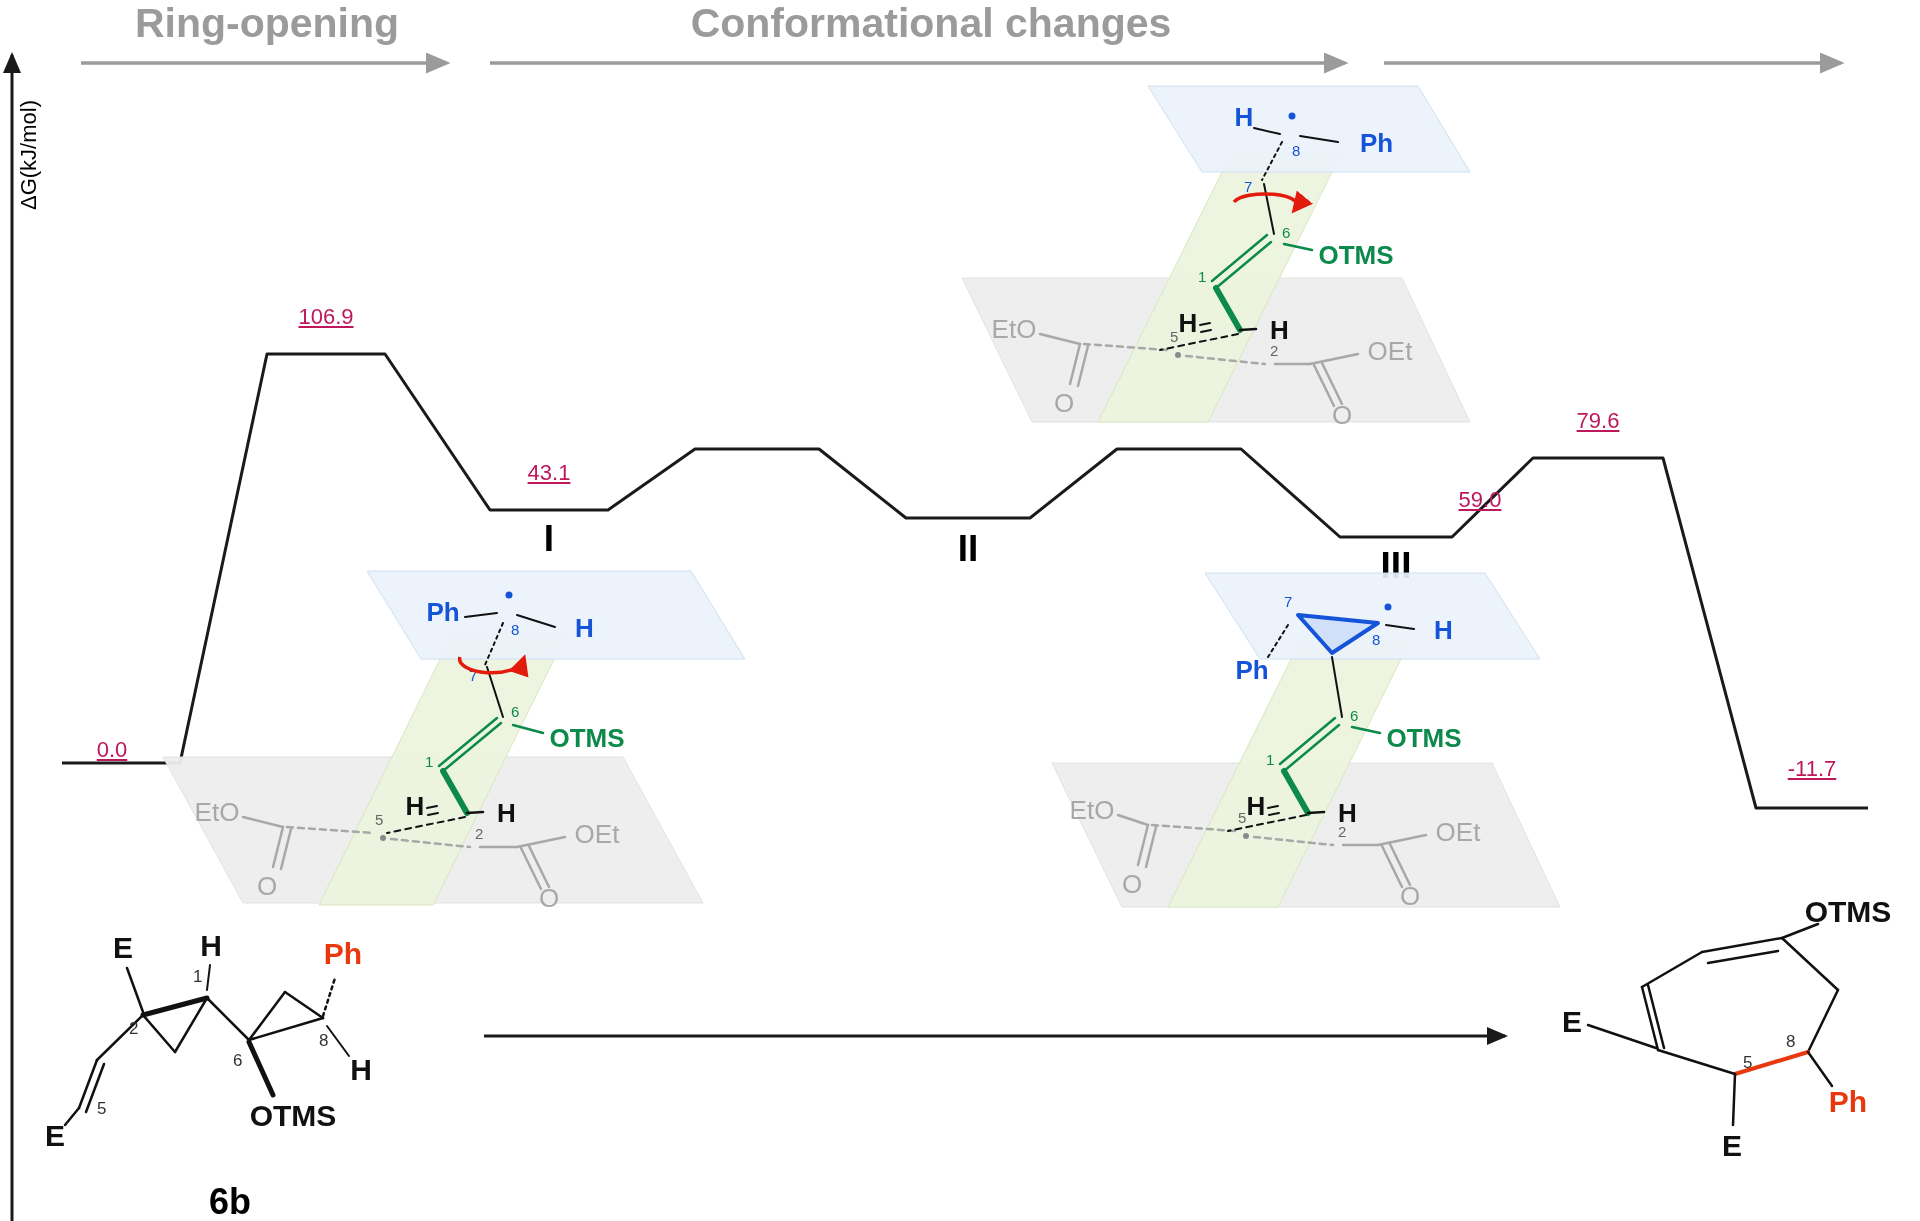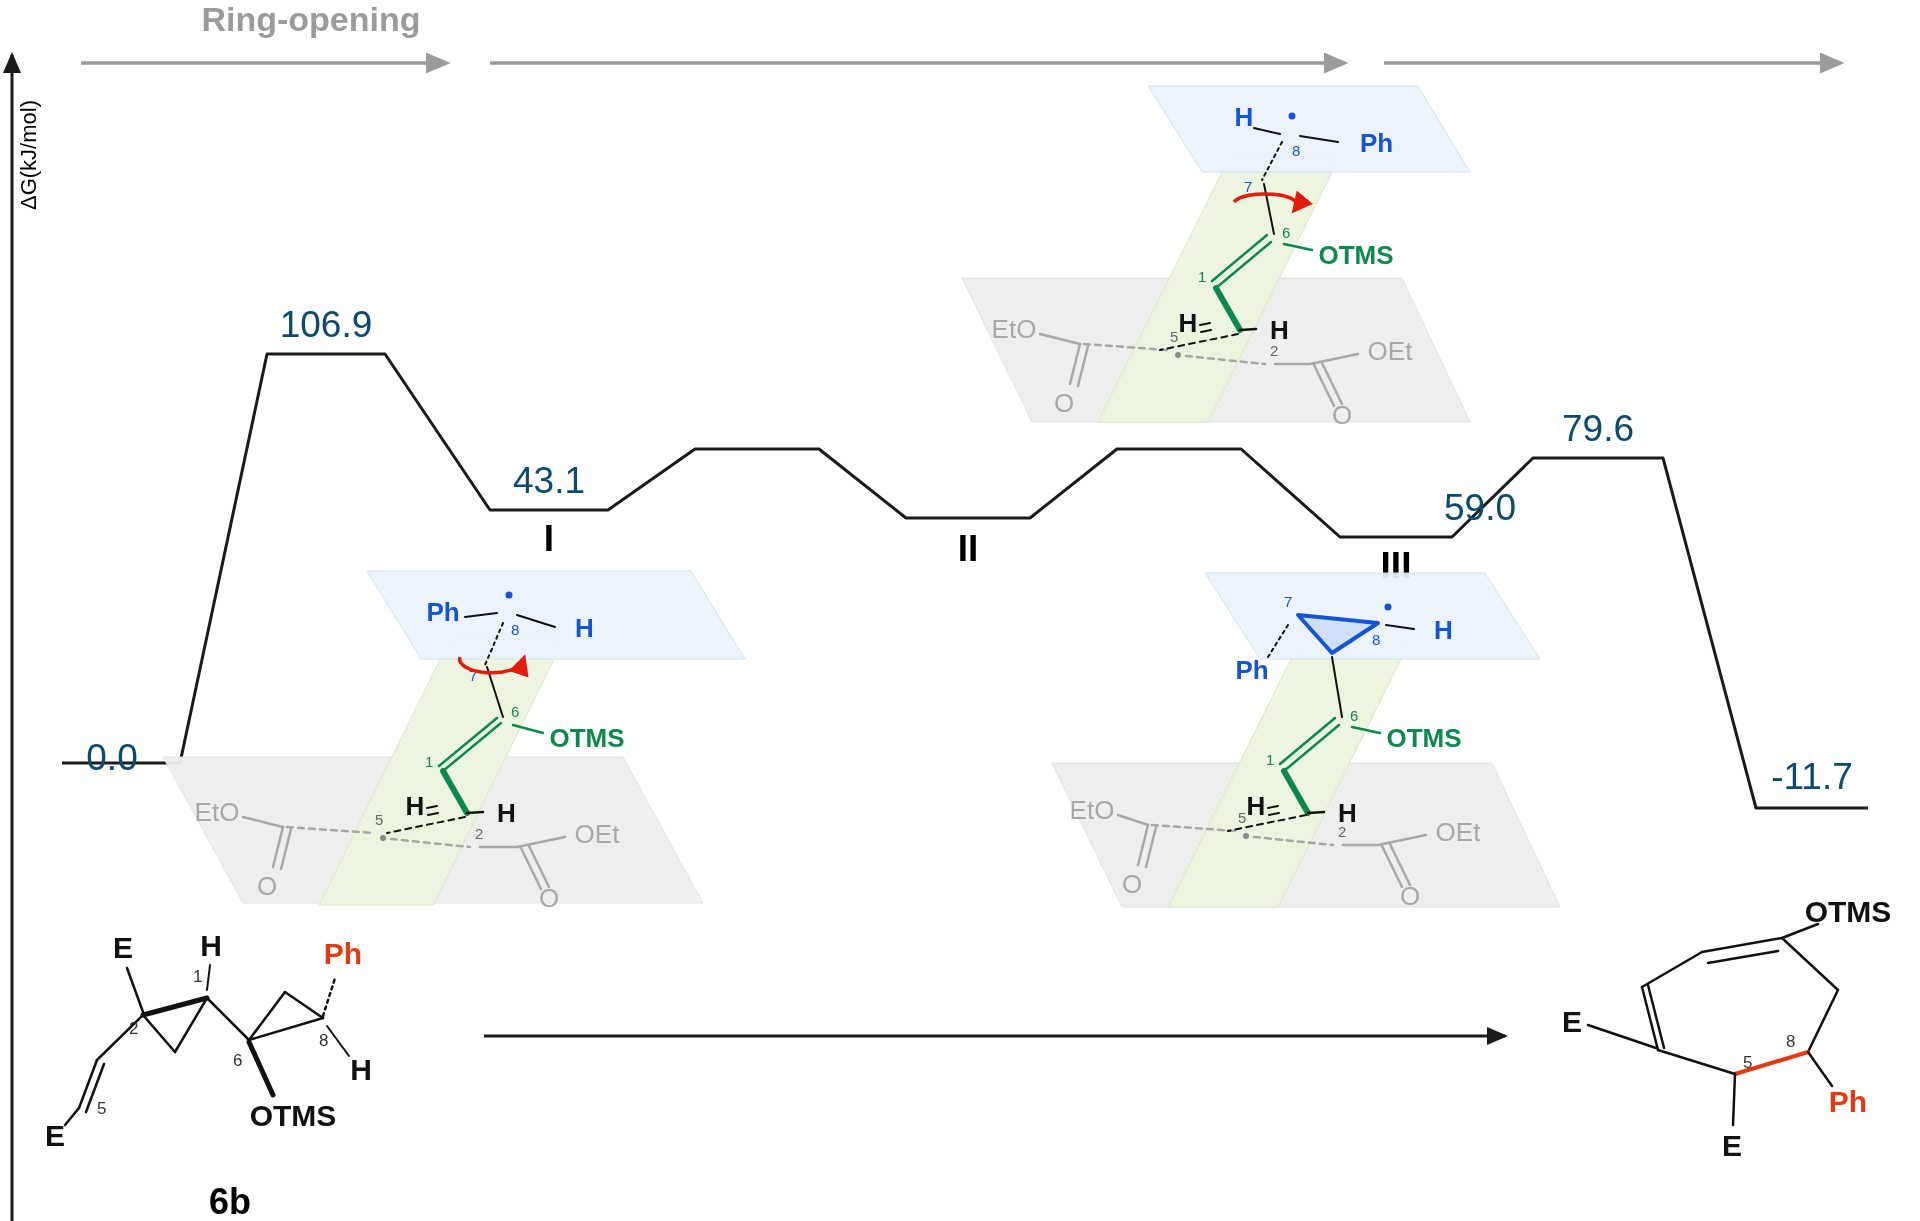--- a/index.html
+++ b/index.html
@@ -1,20 +1,20 @@
 <!DOCTYPE html>
 <html><head>
 <meta charset="utf-8">
 <style>
   html,body{margin:0;padding:0;background:#fff;}
   #root{position:relative;width:1920px;height:1221px;background:#ffffff;overflow:hidden;
         font-family:"Liberation Sans", sans-serif;}
   .abs{position:absolute;}
-  .phase-label{font-weight:bold;font-size:34px;color:#9b9b9b;transform:translateX(-50%);white-space:nowrap;margin-left:44px;}
-  .energy-label{font-size:37px;color:#0c4a6e;transform:translateX(-50%);white-space:nowrap;}
+  .phase-label{font-weight:bold;font-size:41px;color:#9b9b9b;transform:translateX(-50%);white-space:nowrap;}
+  .energy-label{font-size:22px;color:#be185d;transform:translateX(-50%);white-space:nowrap;text-decoration:underline;}
   .roman{font-weight:bold;font-size:37px;color:#000;transform:translateX(-50%);}
   .axis-label{font-size:22px;color:#000;writing-mode:vertical-rl;transform:rotate(180deg);white-space:nowrap;}
   svg{overflow:visible;}
   .inset{overflow:hidden;}
   text{font-family:"Liberation Sans", sans-serif;}
   .t-blue{fill:#1554d8;font-weight:bold;font-size:26px;}
   .t-green{fill:#0c8a4b;font-weight:bold;font-size:26px;}
   .t-gray{fill:#a8a8a8;font-size:26px;}
   .t-black{fill:#111;font-weight:bold;font-size:26px;}
   .t-red{fill:#e8380d;font-weight:bold;font-size:30px;}
@@ -59,20 +59,21 @@
     <line x1="81" y1="63" x2="447" y2="63" stroke="#9b9b9b" stroke-width="3.5" marker-end="url(#ah-gray)"></line>
     <line x1="490" y1="63" x2="1345" y2="63" stroke="#9b9b9b" stroke-width="3.5" marker-end="url(#ah-gray)"></line>
     <line x1="1384" y1="63" x2="1841" y2="63" stroke="#9b9b9b" stroke-width="3.5" marker-end="url(#ah-gray)"></line>
 
     <polyline id="energy-path" fill="none" stroke="#1a1a1a" stroke-width="3" stroke-linejoin="round" points="62,763 180,763 267,354 385,354 490,510 608,510 695,449 819,449 906,518 1030,518 1117,449 1241,449 1340,537 1452,537 1533,458 1663,458 1756,808 1868,808"></polyline>
 
     <line x1="484" y1="1036" x2="1505" y2="1036" stroke="#1a1a1a" stroke-width="3" marker-end="url(#ah-black)"></line>
   </svg>
 
   <div class="abs phase-label" style="left:267px;top:0px">Ring-opening</div>
+  <div class="abs phase-label" style="left:931px;top:0px">Conformational changes</div>
 
   <div class="abs axis-label" style="left:16px;top:100px">ΔG(kJ/mol)</div>
 
   <div class="abs energy-label" style="left:112px;top:737px">0.0</div>
   <div class="abs energy-label" style="left:326px;top:304px">106.9</div>
   <div class="abs energy-label" style="left:549px;top:460px">43.1</div>
   <div class="abs energy-label" style="left:1480px;top:487px">59.0</div>
   <div class="abs energy-label" style="left:1598px;top:408px">79.6</div>
   <div class="abs energy-label" style="left:1812px;top:756px">-11.7</div>
 

